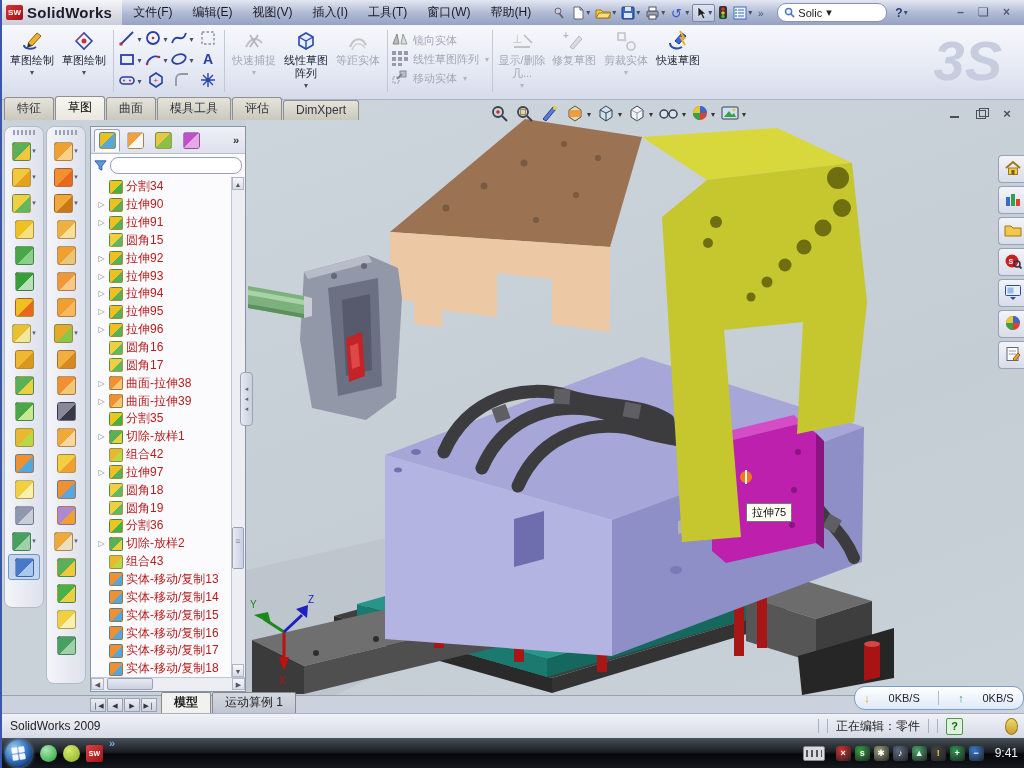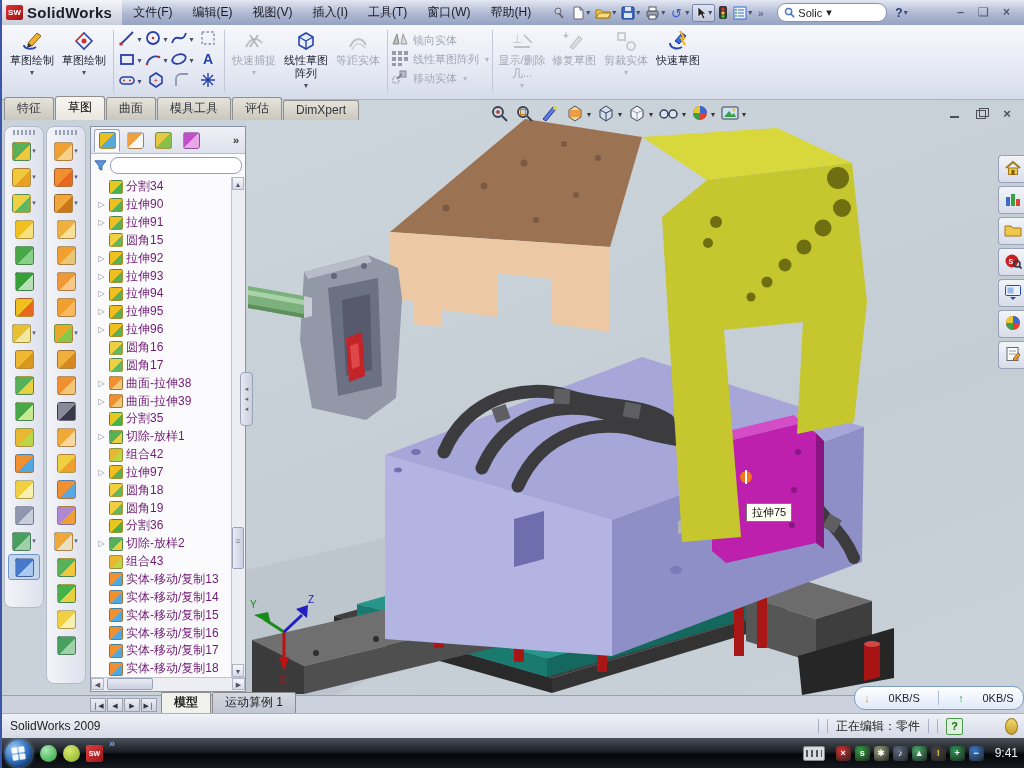--- a/index.html
+++ b/index.html
@@ -76,21 +76,21 @@
     border:1px solid transparent;border-radius:3px 3px 0 0;}
   .ttab.active{background:#fbfbfd;border-color:#9aa2b8;border-bottom-color:#fbfbfd;}
   .ttab-more{margin-left:auto;color:#333;font-weight:bold;font-size:11px;padding-right:3px;}
   .filterrow{height:21px;display:flex;align-items:center;gap:3px;padding:1px 3px;}
   .filterbox{flex:1;height:15px;border:1px solid #98a0b8;border-radius:8px;background:#fff;}
   .treebody{position:relative;flex:1;overflow:hidden;}
   .trows{position:absolute;left:0;top:1px;right:13px;bottom:0;}
   .trow{height:17.85px;display:flex;align-items:center;gap:3px;padding-left:6px;white-space:nowrap;}
   .texp{width:9px;font-size:8px;color:#889;text-align:center;}
   .tchip{width:12px;height:12px;border-radius:2px;border:1px solid rgba(60,70,60,.4);flex:none;}
-  .tlabel{font-size:12px;color:#701a75;}
+  .tlabel{font-size:12px;color:#b91c1c;}
   .vscroll{position:absolute;right:0;top:0;bottom:0;width:13px;background:#eceef4;border-left:1px solid #c0c4d4;}
   .varrow{position:absolute;left:0;width:12px;height:13px;text-align:center;font-size:7px;color:#556;
     background:linear-gradient(#f6f7fa,#d8dce8);border:1px solid #b0b6c8;box-sizing:border-box;line-height:13px;}
   .vthumb{position:absolute;left:0;width:12px;background:linear-gradient(90deg,#e8ebf3,#c9cfe0);
     border:1px solid #9aa2b8;border-radius:2px;box-sizing:border-box;}
   .vthumb:after{content:"≡";display:block;text-align:center;color:#8890a8;font-size:9px;line-height:26px;}
   .hscroll{height:13px;background:#eceef4;border-top:1px solid #c0c4d4;position:relative;}
   .harrow{position:absolute;top:0;width:13px;height:12px;text-align:center;font-size:7px;color:#556;
     background:linear-gradient(#f6f7fa,#d8dce8);border:1px solid #b0b6c8;box-sizing:border-box;line-height:12px;}
   .hthumb{position:absolute;left:16px;top:0;width:46px;height:12px;
@@ -496,20 +496,21 @@
       <div class="bigbtn">
         <div class="bicon">
           <span><svg width="24" height="24" viewBox="0 0 24 24">
               <path d="M4,14 C4,19 11,21 16,18" fill="none" stroke="#2a48b0" stroke-width="2"></path>
               <path d="M9,12 L16,4 L20,7 L13,15 Z" fill="#3a6ae0" stroke="#1a3a90"></path>
               <path d="M14,2 L18,9 L15,9 L19,16" fill="none" stroke="#f0b020" stroke-width="2"></path>
             </svg></span>
         </div>
     <div class="blabel">快速草图</div>
       </div>
+      <div class="watermark">3S</div>
     </div>
 
   <div class="main">
 
     <div class="tabstrip" id="tabstrip">
         <div class="ctab">特征</div>
         <div class="ctab active">草图</div>
         <div class="ctab">曲面</div>
         <div class="ctab">模具工具</div>
         <div class="ctab">评估</div>

